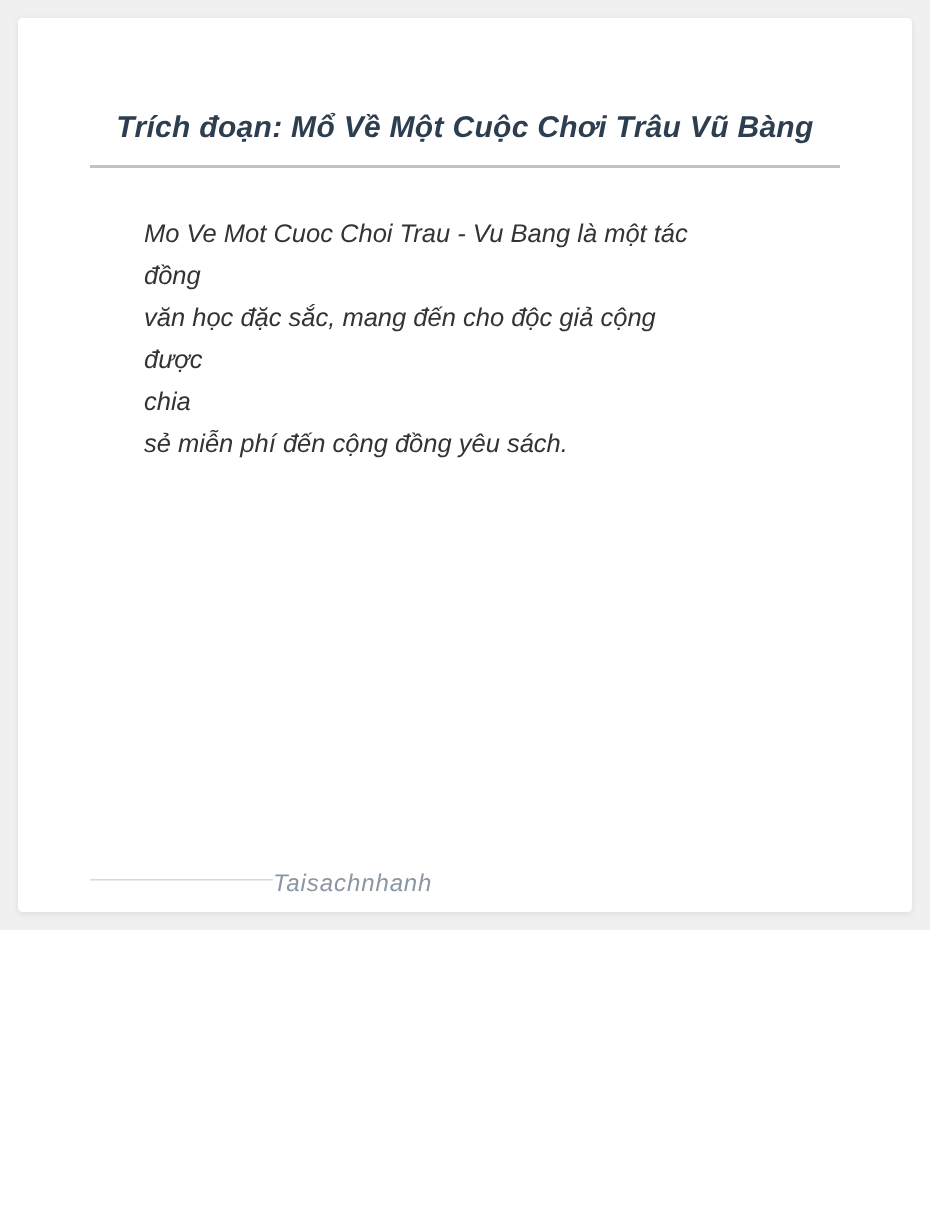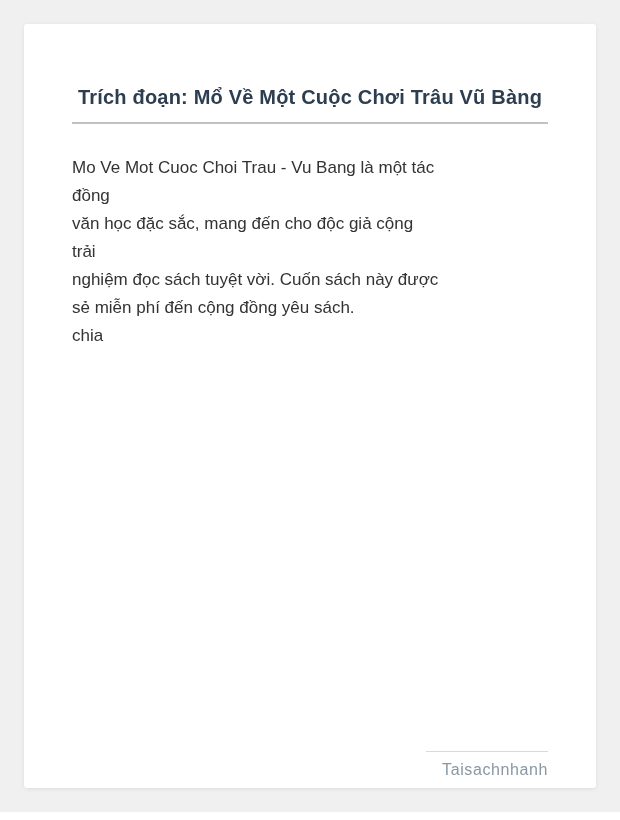--- a/index.html
+++ b/index.html
@@ -3,23 +3,24 @@
 <meta charset="utf-8">
 <style>
   * { margin: 0; padding: 0; box-sizing: border-box; }
   html, body { width: 620px; height: 820px; }
   body {
     font-family: "Liberation Sans", "DejaVu Sans", sans-serif;
     -webkit-font-smoothing: antialiased;
   }
   .page {
     width: 620px;
-    height: 812px;
+    height: 620px;
     background: var(--page-background, #f0f0f0);
-    padding: 24px;
+    padding: 12px;
+    font-style: italic;
   }
   .card {
     width: 100%;
     height: 100%;
     background: var(--card-background, #ffffff);
     border-radius: 3px;
     box-shadow: 0 1px 4px rgba(0,0,0,0.08);
     display: flex;
     flex-direction: column;
     padding: 60px 48px 8px 48px;
@@ -35,27 +36,28 @@
   .title-divider {
     height: 2px;
     background: var(--title-divider, #c2c2c2);
     margin-top: 12px;
   }
   .body-text {
     margin-top: 30px;
     font-size: 17px;
     line-height: 28px;
     color: var(--body-text, #333333);
+    margin-left: 36px;
   }
   .body-line { white-space: nowrap; }
   .footer {
     margin-top: auto;
     display: flex;
-    flex-direction: column;
-    align-items: flex-end;
+    flex-direction: row;
+    align-items: center;
   }
   .footer-divider {
     width: 122px;
     height: 1px;
     background: var(--footer-divider, #d4dade);
   }
   .footer-text {
     margin-top: 7px;
     font-size: 16px;
     line-height: 21px;
@@ -70,24 +72,23 @@
   <div class="card">
 
     <h1 class="title">Trích đoạn: Mổ Về Một Cuộc Chơi Trâu Vũ Bàng</h1>
 
     <div class="title-divider"></div>
 
     <div class="body-text">
         <div class="body-line">Mo Ve Mot Cuoc Choi Trau - Vu Bang là một tác</div>
         <div class="body-line">đồng</div>
         <div class="body-line">văn học đặc sắc, mang đến cho độc giả cộng</div>
-        <div class="body-line">trải</div>
-        <div class="body-line">nghiệm đọc sách tuyệt vời. Cuốn sách này được</div>
+        <div class="body-line">được</div>
+        <div class="body-line">chia</div>
         <div class="body-line">sẻ miễn phí đến cộng đồng yêu sách.</div>
-        <div class="body-line">chia</div>
       </div>
 
     <div class="footer">
       <div class="footer-divider"></div>
       <div class="footer-text">Taisachnhanh</div>
     </div>
 
   </div>
 </div>
 

